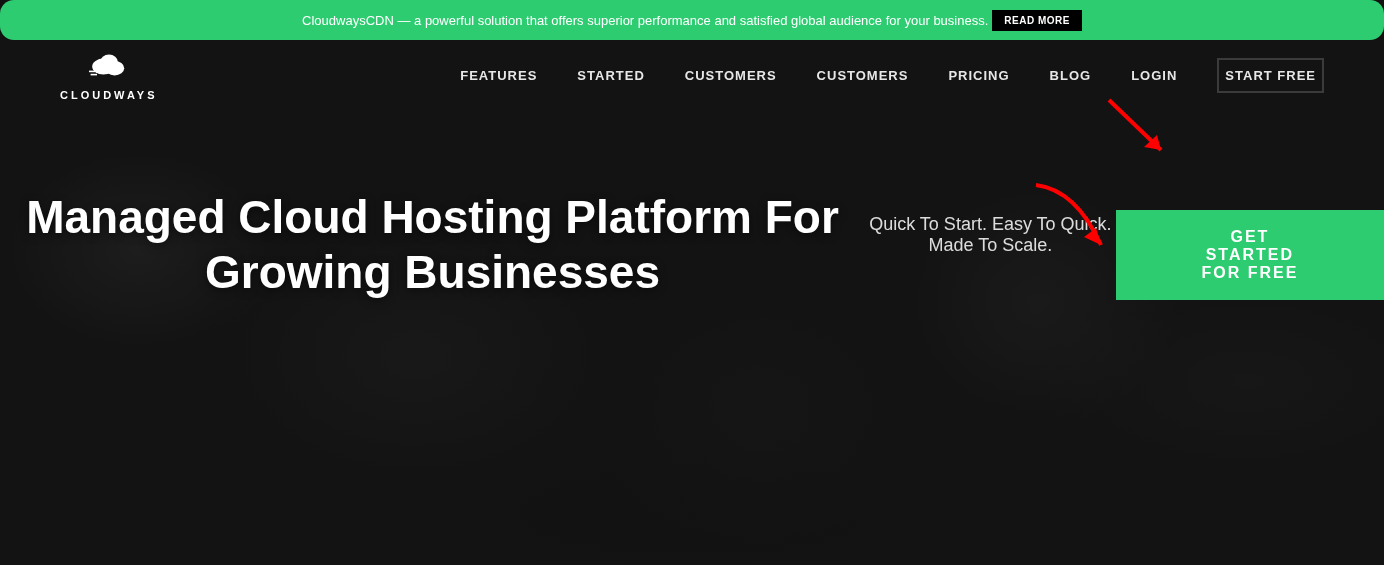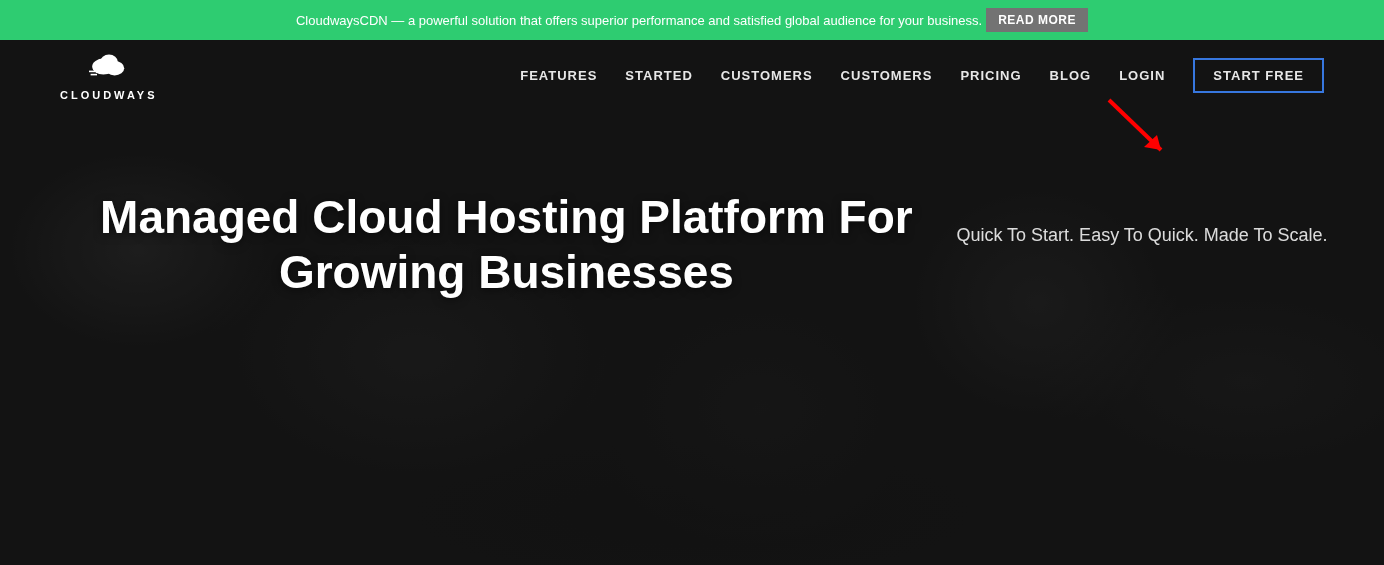--- a/index.html
+++ b/index.html
@@ -14,33 +14,34 @@
 
     
     .top-banner {
       background: #2ecc71;
       display: flex;
       align-items: center;
       justify-content: center;
       gap: 4px;
       padding: 8px 20px;
       height: 40px;
+      border-radius: 14px;
     }
 
     .top-banner-text {
       color: #fff;
       font-size: 13px;
     }
 
     .read-more-btn {
-      background: #737373;
+      background: #000000;
       color: #fff;
       border: none;
       padding: 5px 12px;
-      font-size: 12px;
+      font-size: 10px;
       font-weight: bold;
       cursor: pointer;
       letter-spacing: 0.5px;
     }
 
     
     .hero-section {
       position: relative;
       width: 100%;
       height: 525px;
@@ -103,37 +104,37 @@
       color: #fff;
       font-size: 11px;
       letter-spacing: 3px;
       font-weight: bold;
       margin-top: 12px;
     }
 
     .nav-links {
       display: flex;
       align-items: center;
-      gap: 28px;
+      gap: 40px;
       list-style: none;
     }
 
     .nav-links li a {
       color: #fff;
       text-decoration: none;
       font-size: 13px;
       font-weight: 600;
       letter-spacing: 1px;
       opacity: 0.9;
     }
 
     .start-free-btn {
       color: #fff;
-      border: 2px solid #3b82f6;
-      padding: 8px 18px;
+      border: 2px solid #404040;
+      padding: 8px 6px;
       font-size: 13px;
       font-weight: bold;
       letter-spacing: 1px;
       cursor: pointer;
       background: transparent;
       text-decoration: none;
       display: inline-block;
     }
 
     
@@ -259,15 +260,26 @@
 
         <polygon points="72,55 55,52 68,40" fill="red"></polygon>
       </svg>
     </div>
   </nav>
 
   <div class="hero-content">
     <h1 class="hero-title">Managed Cloud Hosting Platform For Growing Businesses</h1>
     <p class="hero-subtitle">Quick To Start. Easy To Quick. Made To Scale.</p>
 
+    <div class="cta-area">
+
+      <div class="arrow-cta">
+        <svg width="110" height="80" viewBox="0 0 110 80">
+          <path d="M20,5 Q60,10 85,65" stroke="red" stroke-width="4" fill="none"></path>
+
+          <polygon points="85,65 68,57 80,48" fill="red"></polygon>
+        </svg>
+      </div>
+      <button class="get-started-btn">GET STARTED FOR FREE</button>
+    </div>
   </div>
 
 </div>
 
 </body></html>

